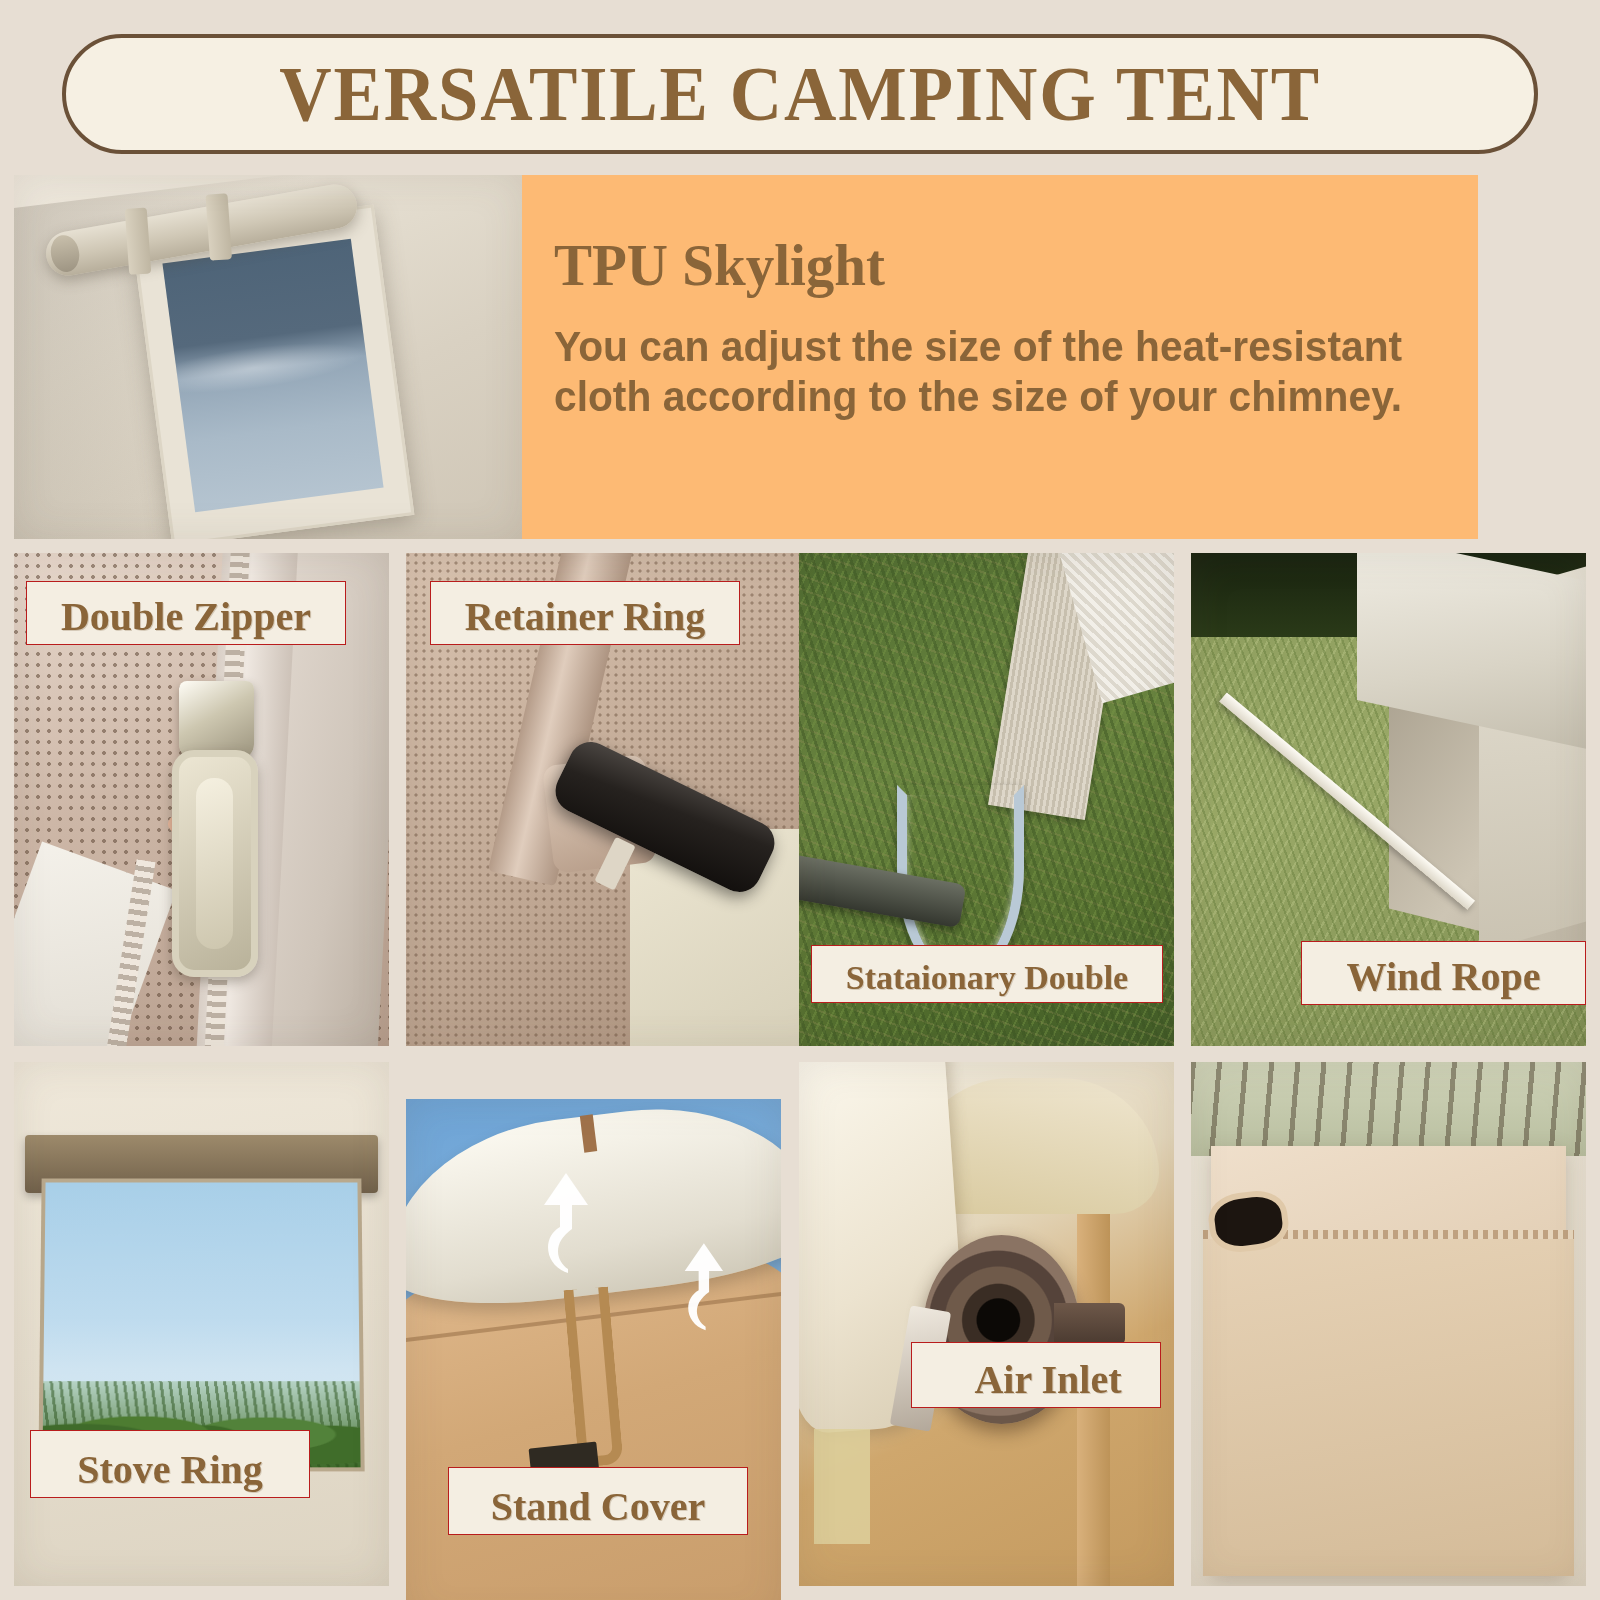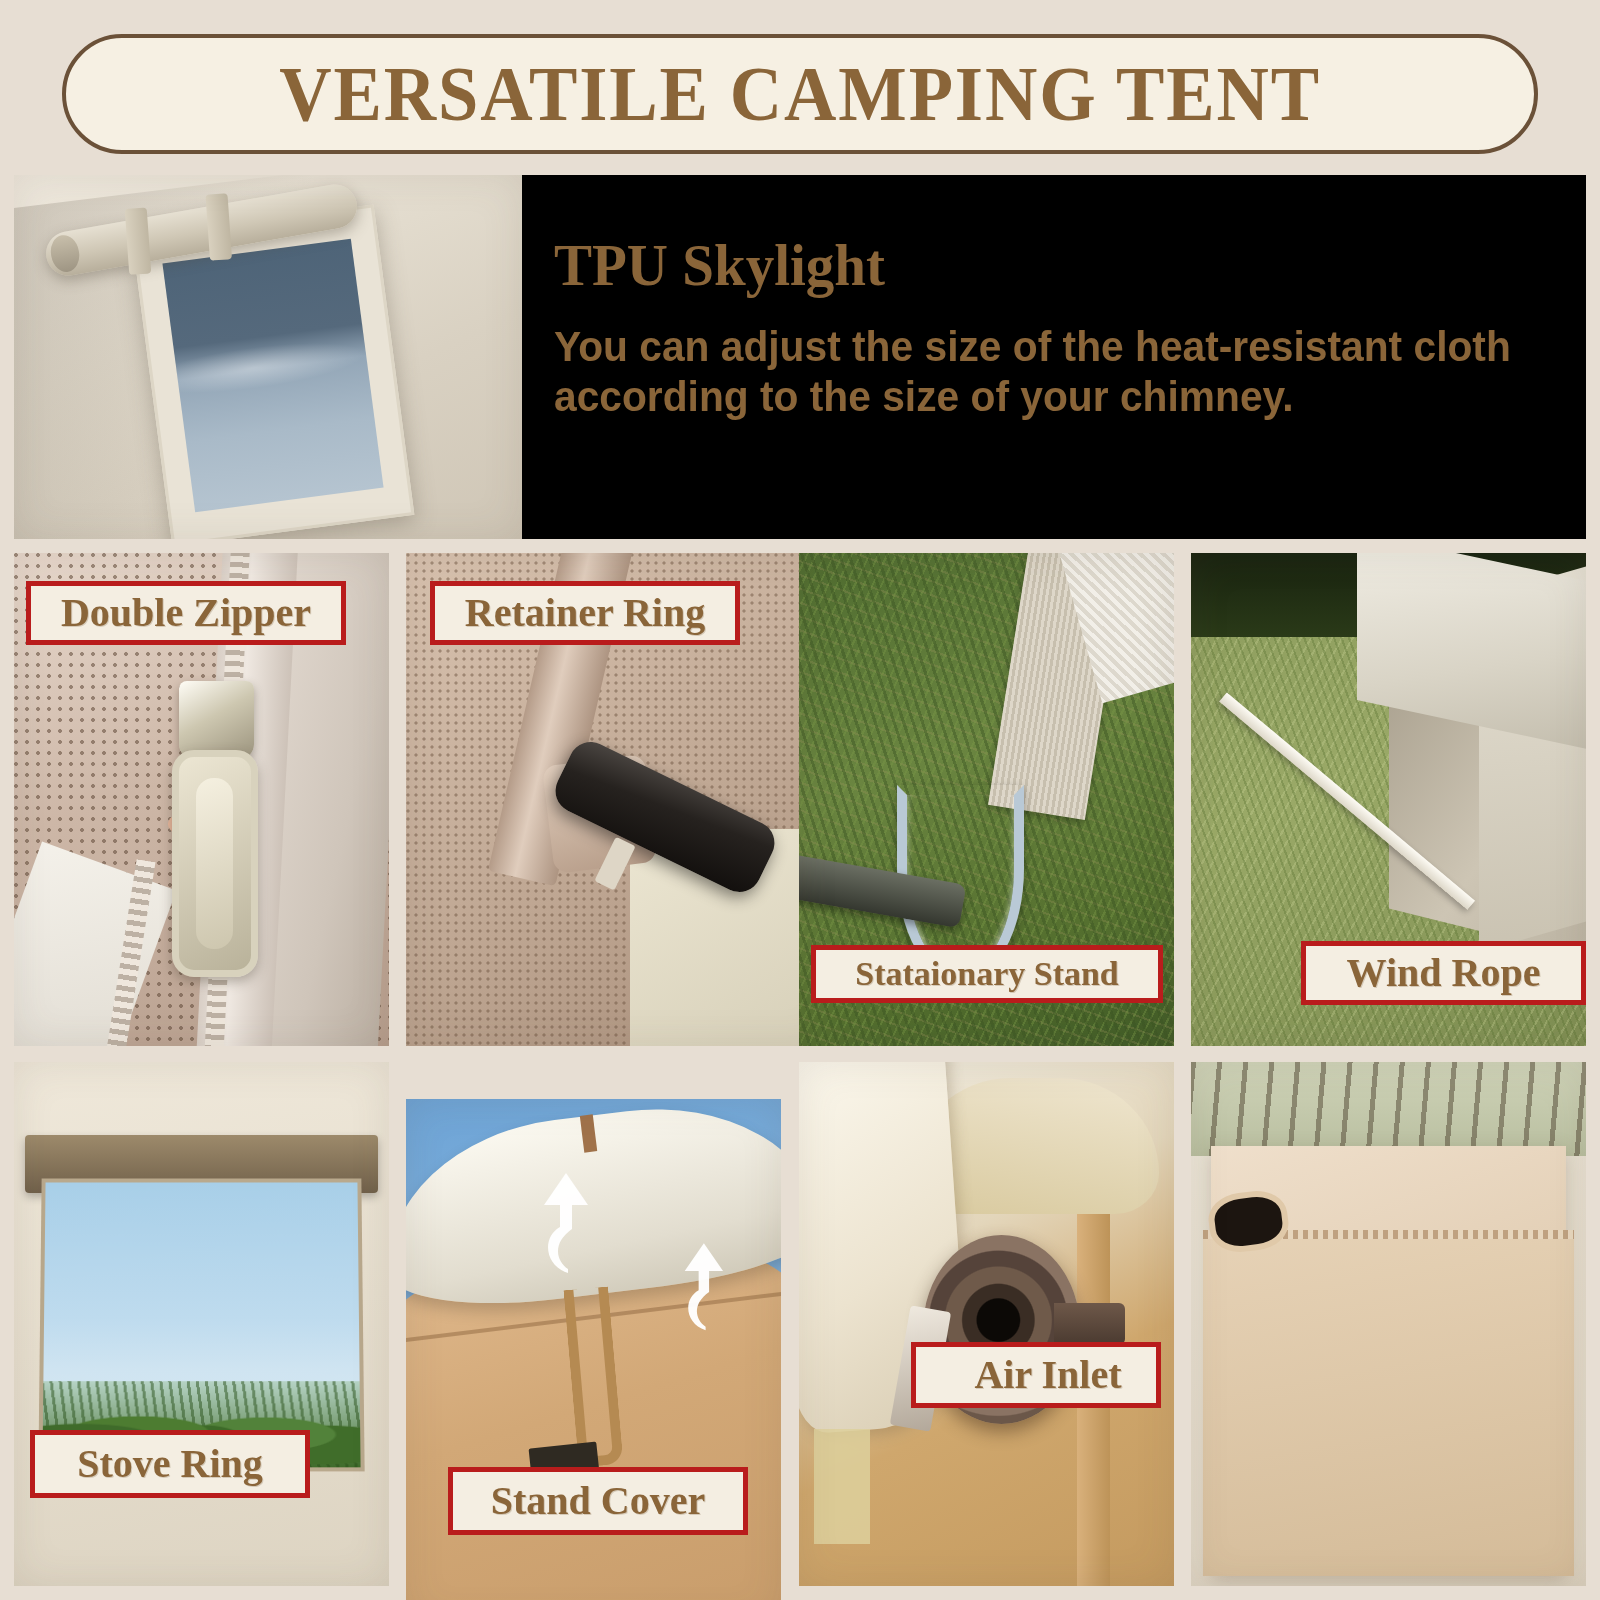--- a/index.html
+++ b/index.html
@@ -42,23 +42,23 @@
   }
 
   
   .tile { position: absolute; overflow: hidden; }
   .photo { position: absolute; inset: 0; overflow: hidden; }
 
   
   .chip {
     position: absolute;
     background: #f4eee2;
-    border: 5px solid #b91c1c;
+    border: 1px solid #b91c1c;
     display: flex;
-    align-items: center;
+    align-items: flex-end;
     justify-content: center;
     padding: 6px 16px;
     z-index: 6;
   }
   .chip-text {
     font-family: "Liberation Serif", serif;
     font-weight: bold;
     color: #8a6539;
     font-size: 40px;
     line-height: 1.05;
@@ -68,22 +68,22 @@
 
   
   .hero-img {
     position: absolute;
     left: 14px; top: 175px;
     width: 508px; height: 364px;
   }
   .hero-text {
     position: absolute;
     left: 522px; top: 175px;
-    width: 1064px; height: 364px;
-    background: #000000;
+    width: 956px; height: 364px;
+    background: #fdba74;
     padding: 56px 30px 0 32px;
   }
   .hero-h {
     font-family: "Liberation Serif", serif;
     font-weight: bold;
     font-size: 60px;
     color: #8a6539;
     transform: scaleX(0.95);
     transform-origin: left center;
     margin-bottom: 22px;
@@ -376,21 +376,21 @@
   <div class="tile" style="left:799px; top:553px; width:375px; height:493px;">
     <div class="photo">
       <div class="grass"></div>
       <div class="webbing"></div>
       <div class="webbing2"></div>
       <div class="dring"></div>
       <div class="stake"></div>
       <div class="vig"></div>
     </div>
     <div class="chip" style="left:12px; top:392px; width:352px; height:58px;">
-      <span class="chip-text" style="font-size:34px;">Stataionary Stand</span>
+      <span class="chip-text" style="font-size:34px;">Stataionary Double</span>
     </div>
   </div>
 
   <div class="tile" style="left:1191px; top:553px; width:395px; height:493px;">
     <div class="photo">
       <div class="grass-lt"></div>
       <div class="hedge"></div>
       <div class="wr-wall"></div>
       <div class="wr-wall2"></div>
       <div class="wr-canopy"></div>

